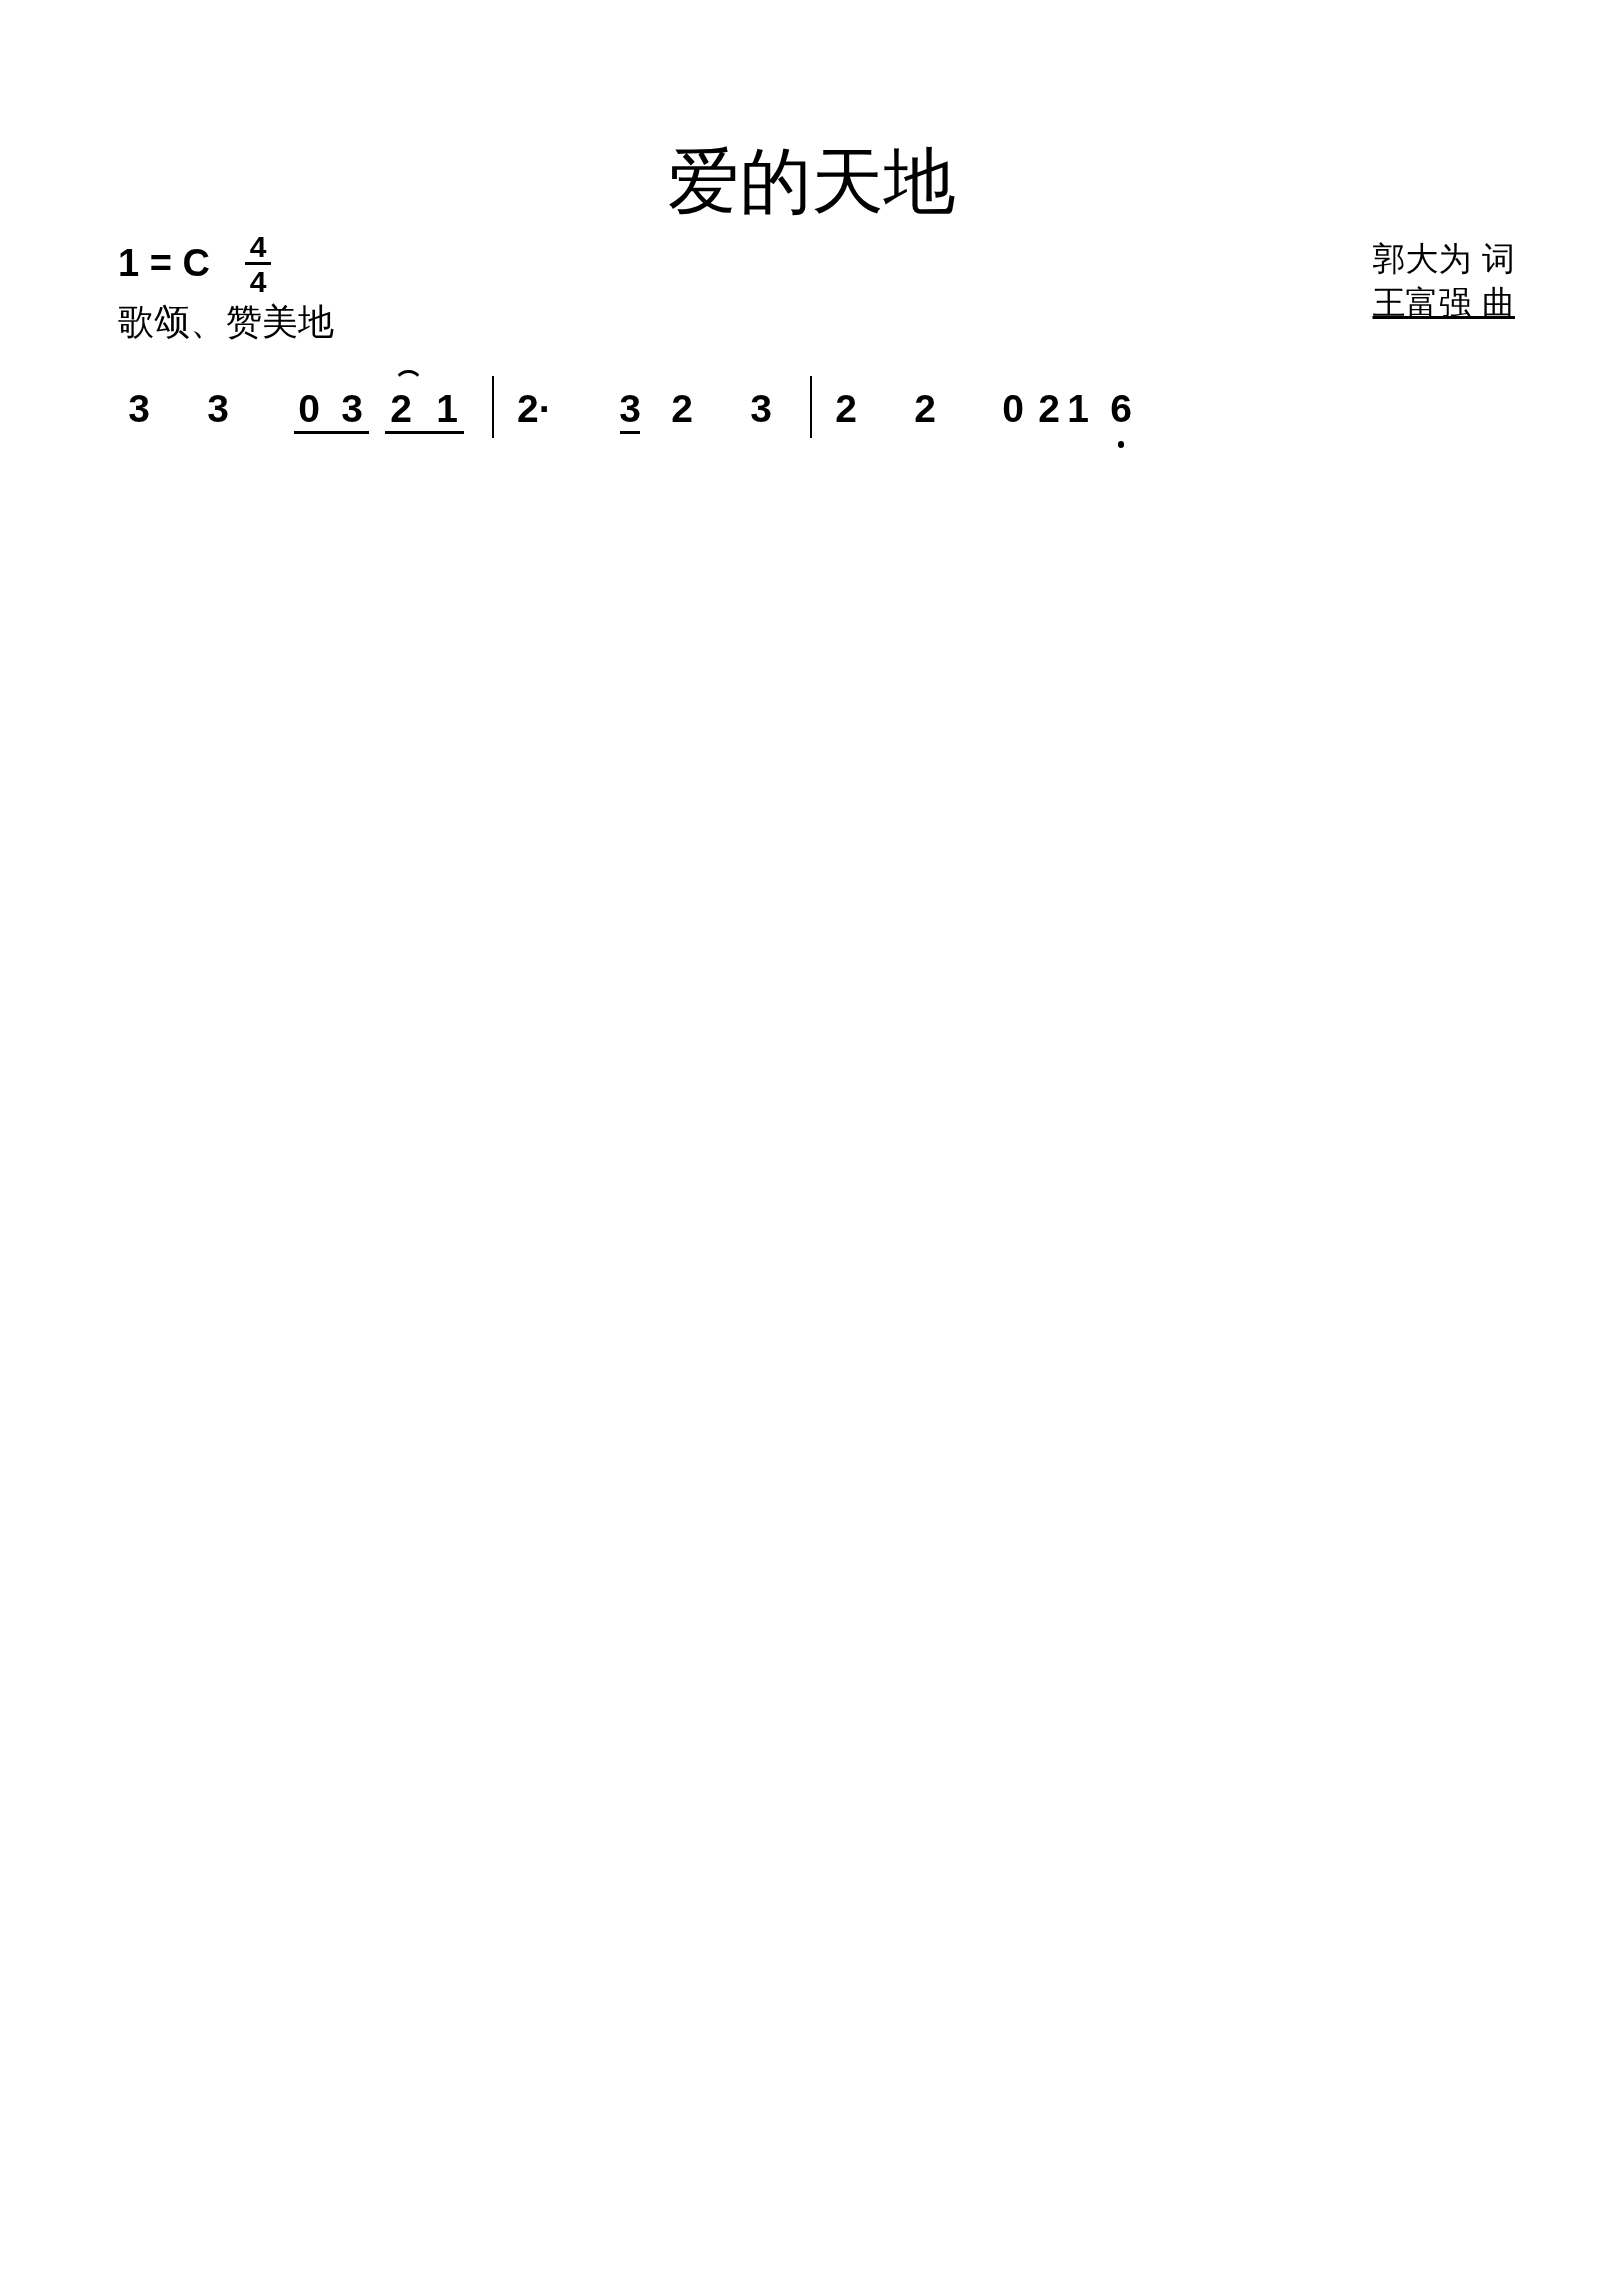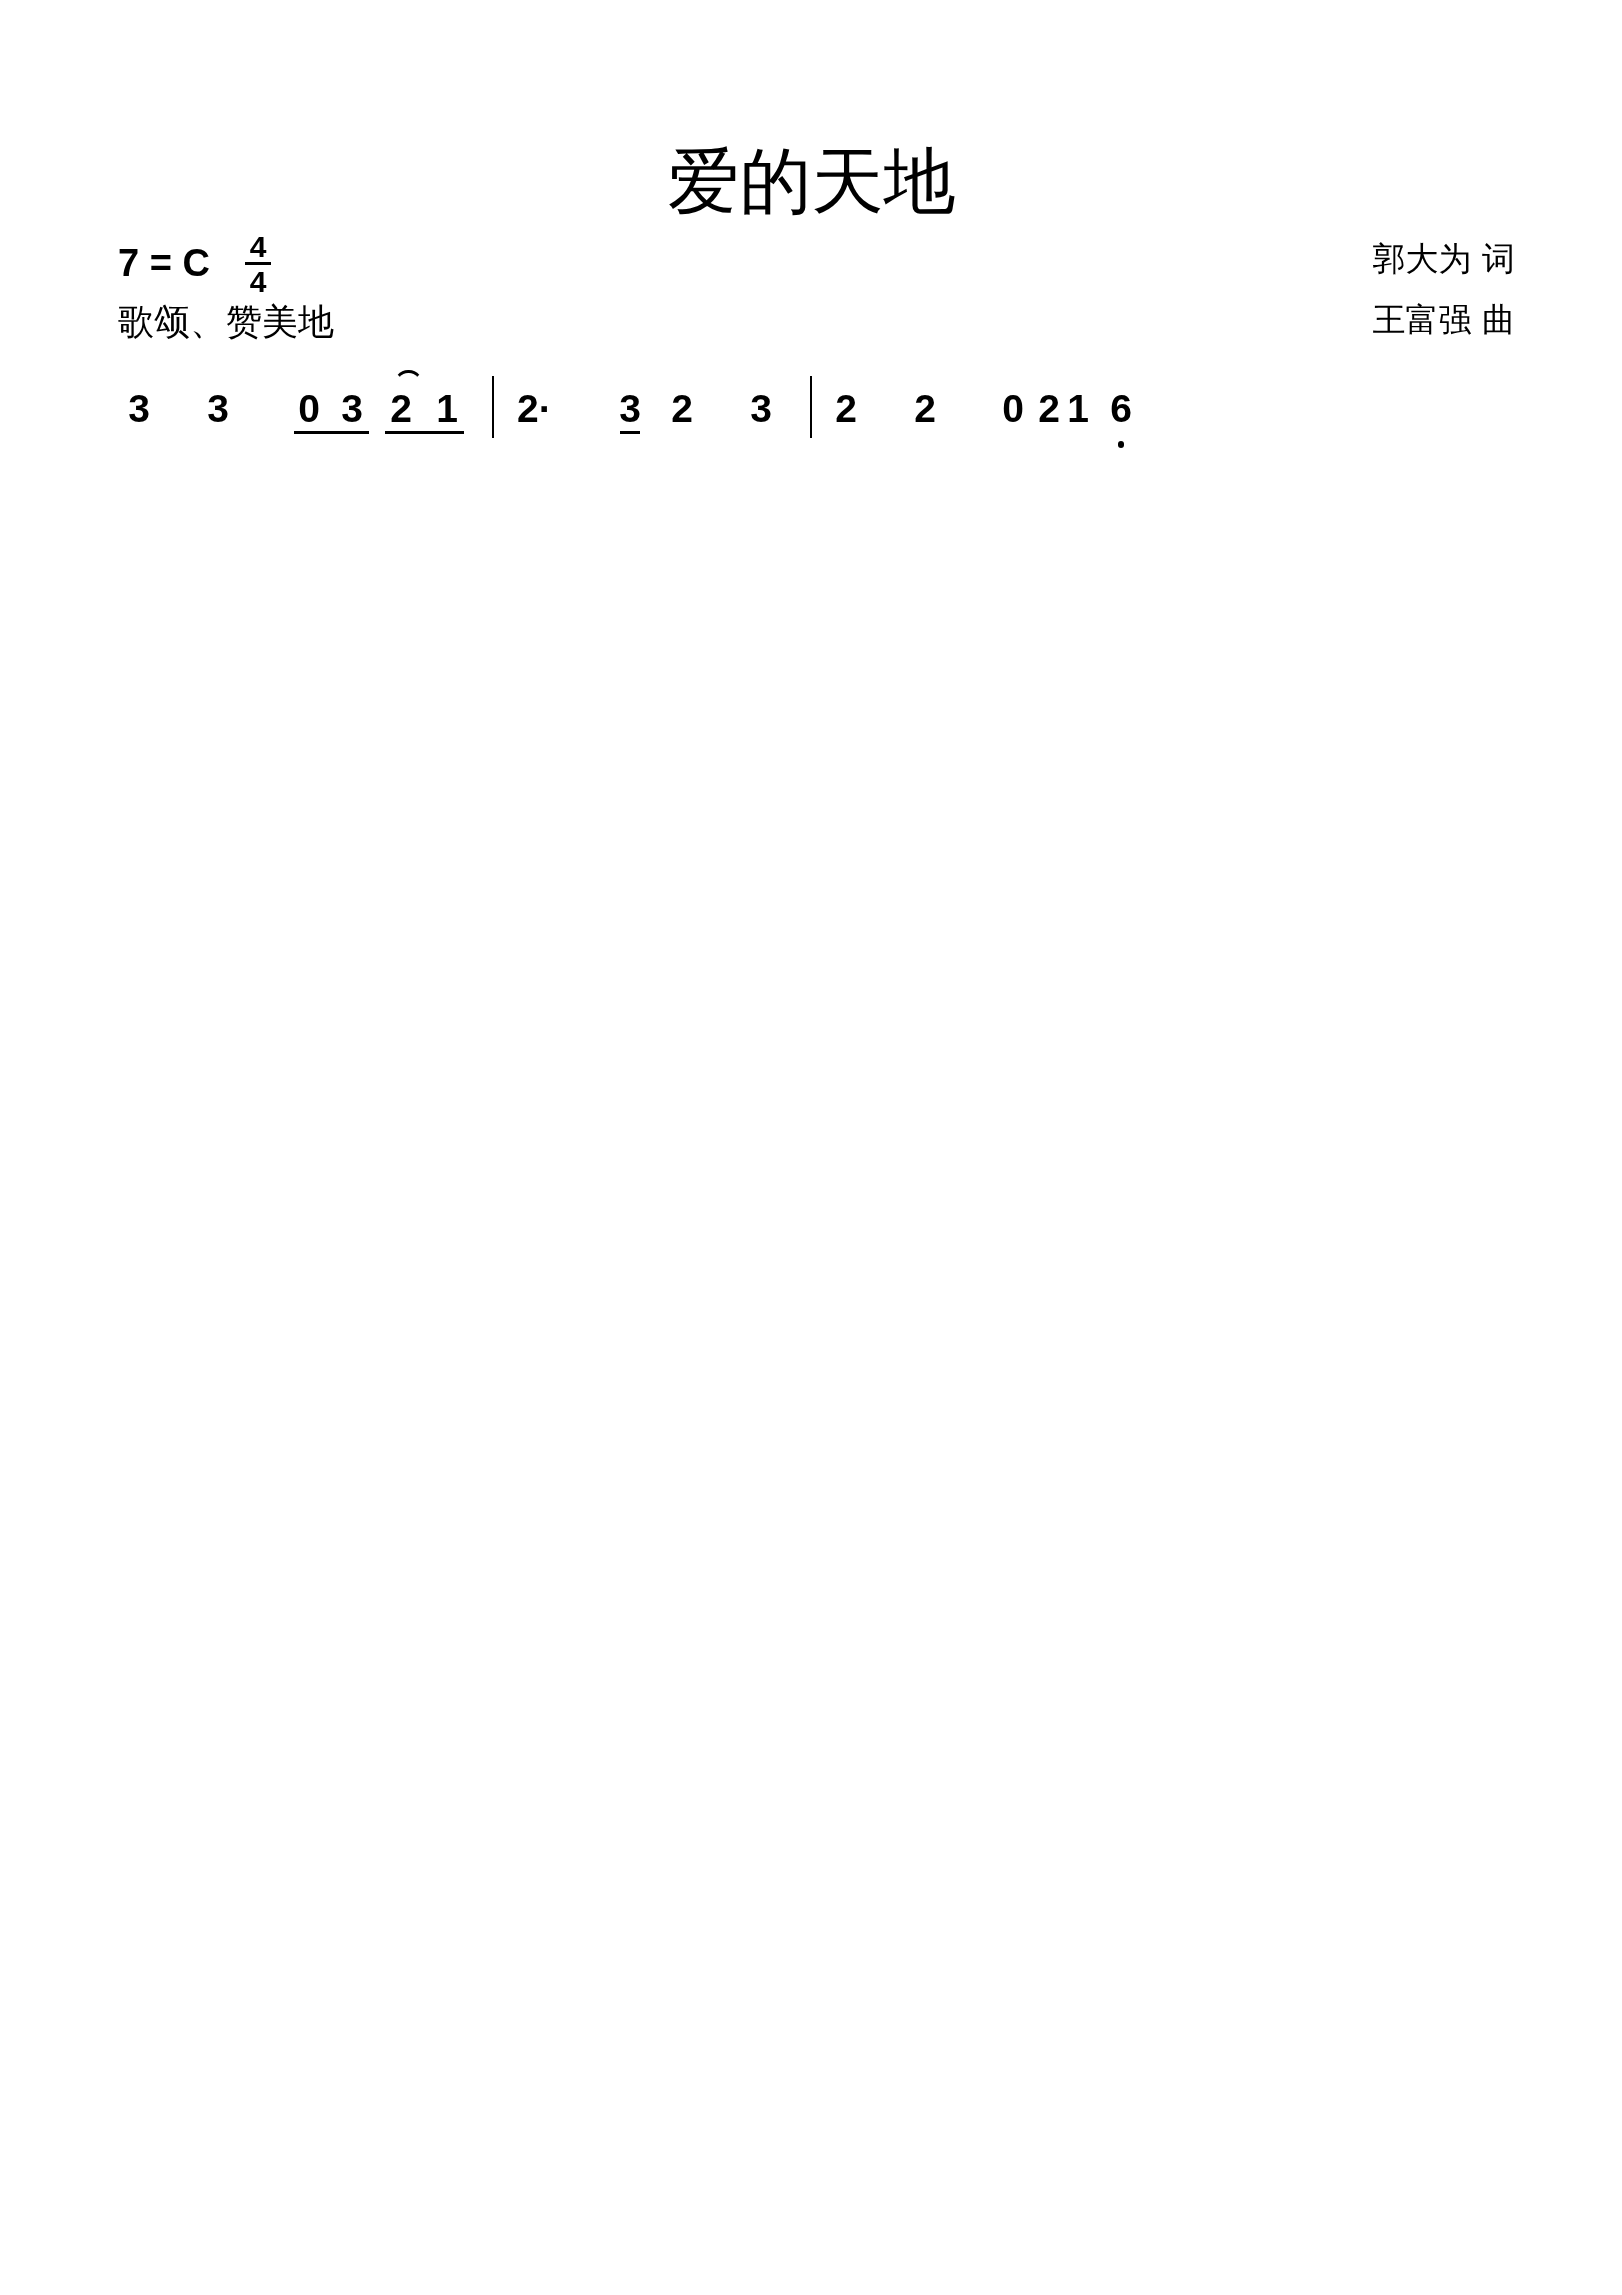--- a/index.html
+++ b/index.html
@@ -16,29 +16,29 @@
   .note { position:absolute; font-family:"Liberation Sans",sans-serif; font-weight:bold; font-size:39px; width:30px; text-align:center; line-height:39px; }
   .note .lo { position:absolute; left:50%; bottom:-19.6px; width:6.5px; height:6.5px; margin-left:-3.3px; border-radius:50%; background:#000; }
   .ul { position:absolute; height:2.6px; background:#000; }
   .bar { position:absolute; width:2px; background:#000; }
   .slur { position:absolute; border:3.3px solid #000; border-bottom:none; border-left-color:transparent; border-right-color:transparent; border-radius:50% 50% 0 0 / 100% 100% 0 0; }
 </style>
 </head>
 <body>
 
 <div class="abs title">爱的天地</div>
-<div class="abs key">7 = C</div>
+<div class="abs key">1 = C</div>
 <div class="ts">
   <div>4</div>
   <div class="bar" style="position:static;width:auto;height:0;background:none;"></div>
   <div>4</div>
 </div>
 <div class="abs mood">歌颂、赞美地</div>
 <div class="abs credit" style="top:237px;">郭大为 词</div>
-<div class="abs credit" style="top:298px;">王富强 曲</div>
+<div class="abs credit" style="top:281px;text-decoration:underline;">王富强 曲</div>
 
 <div class="line" style="top:0;">
 
   <div class="note" style="left:124px;top:389px;">3</div>
   <div class="note" style="left:203px;top:389px;">3</div>
   <div class="note" style="left:294px;top:389px;">0</div>
   <div class="note" style="left:337px;top:389px;">3</div>
   <div class="note" style="left:386px;top:389px;">2</div>
   <div class="note" style="left:432px;top:389px;">1</div>
 

